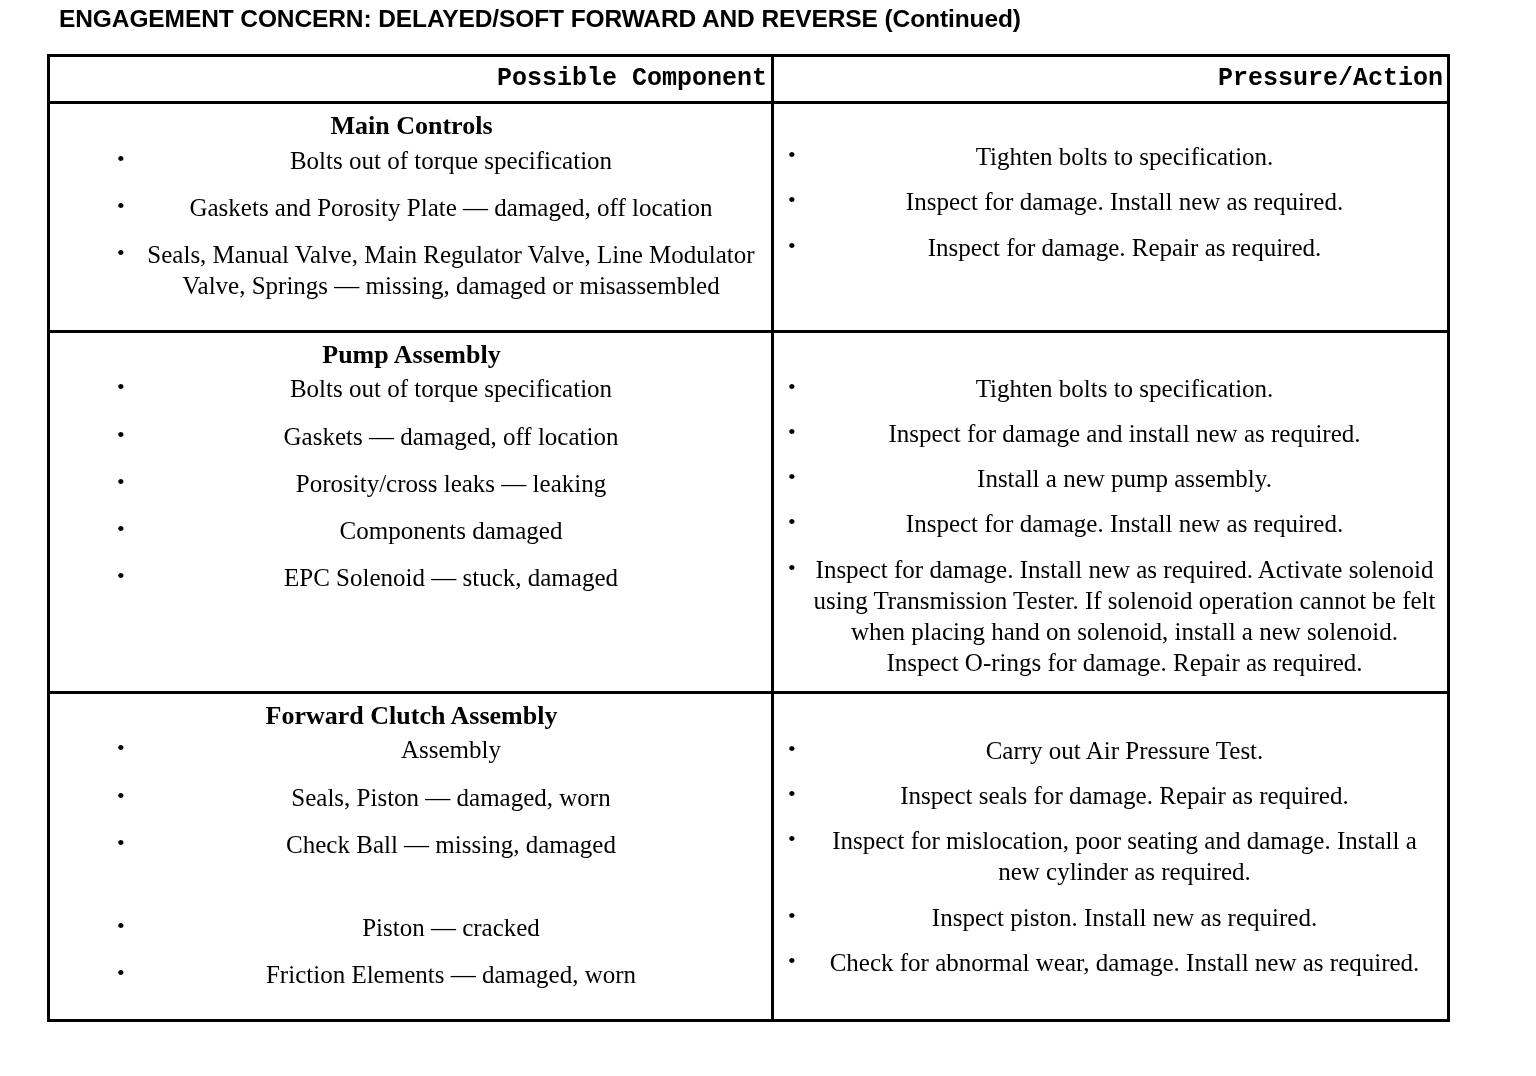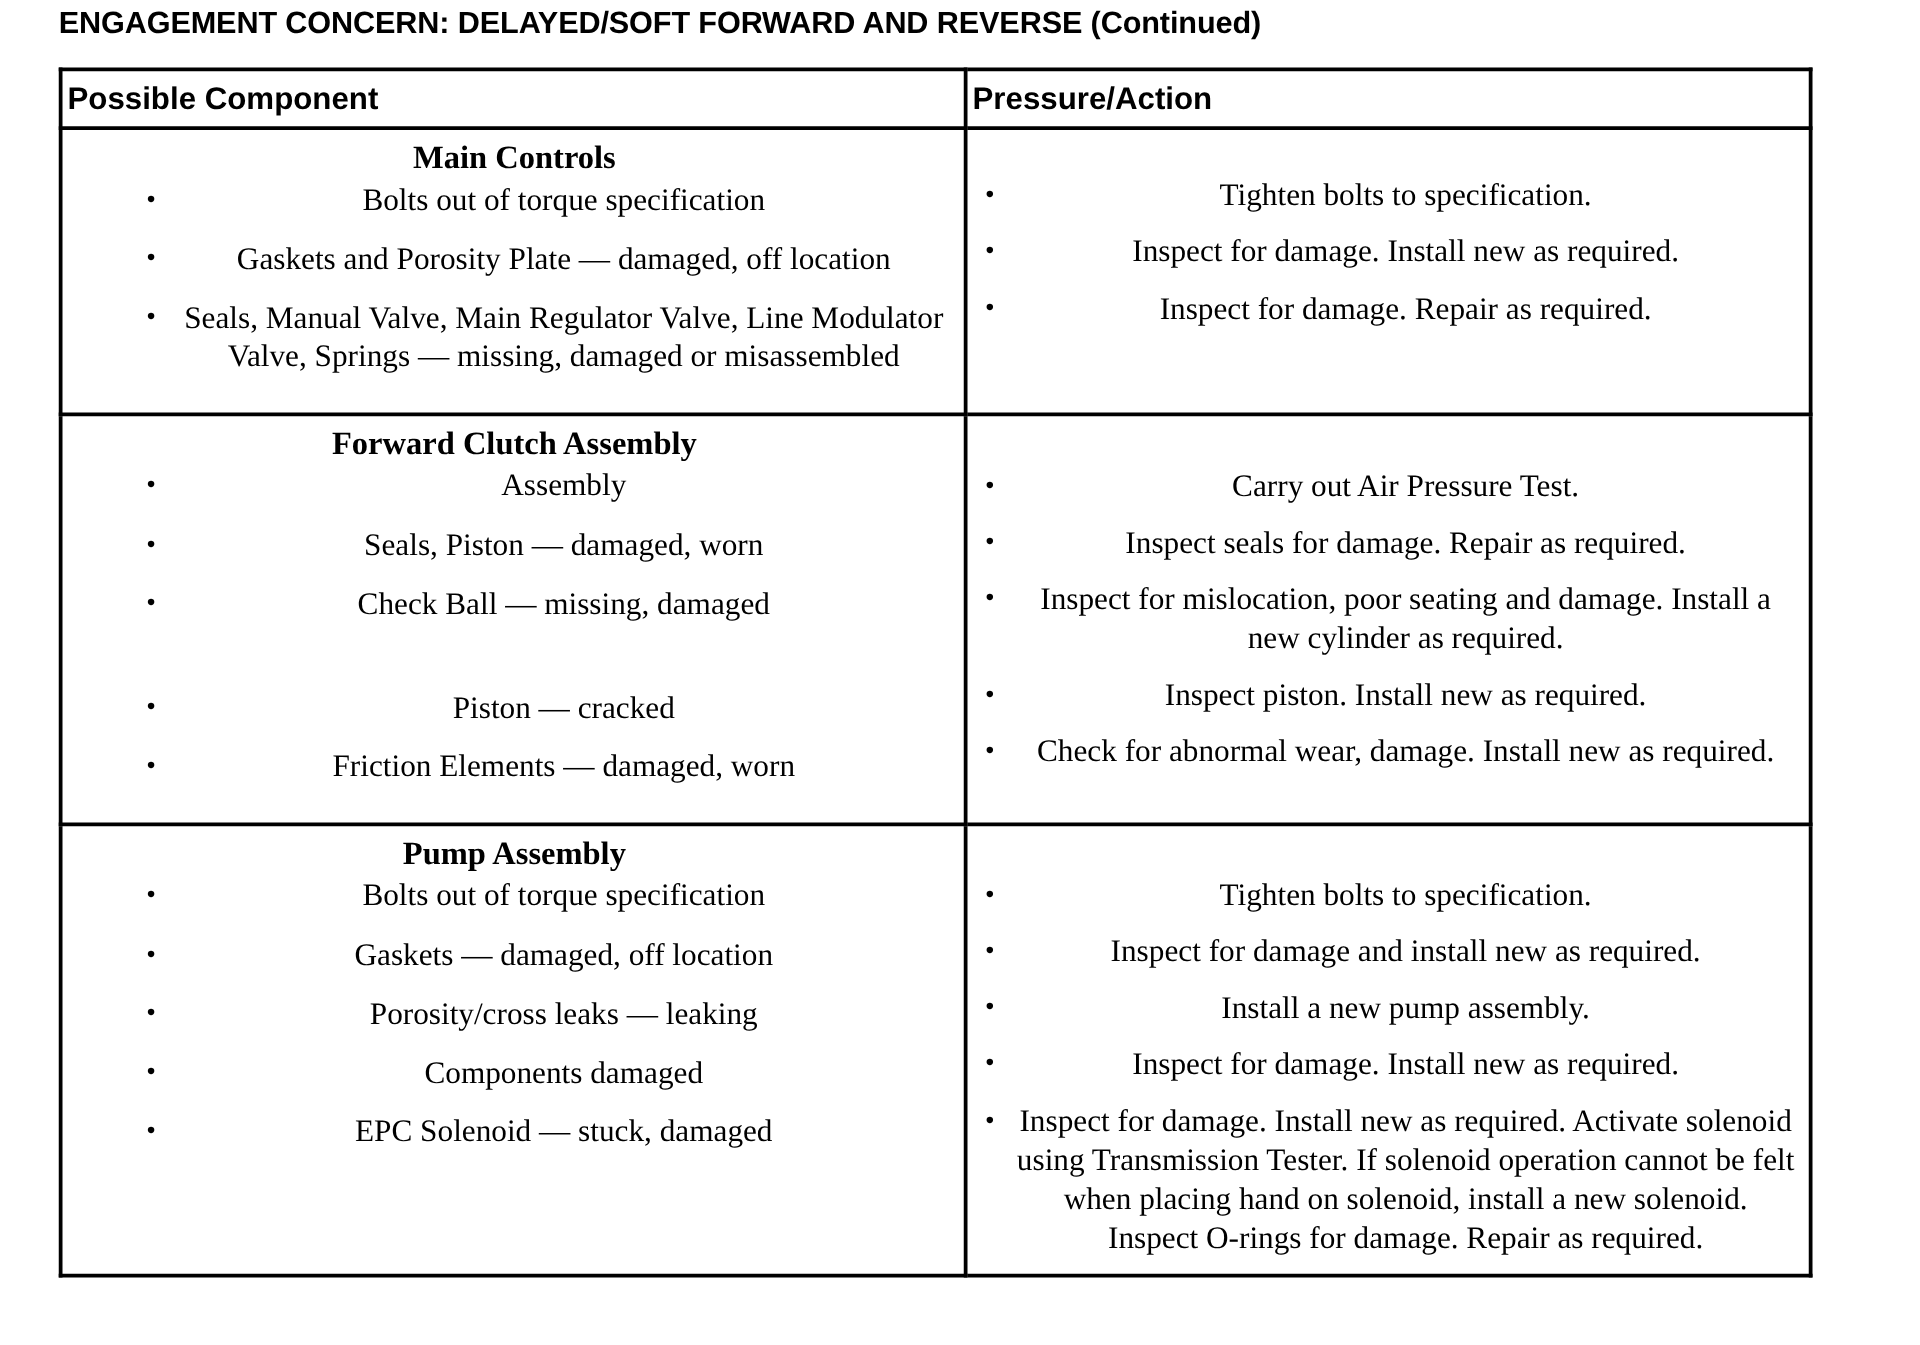--- a/index.html
+++ b/index.html
@@ -16,21 +16,21 @@
     overflow: hidden;
   }
   .page {
     position: relative;
     width: 1536px;
     height: 1076px;
     box-sizing: border-box;
   }
   .doc-title {
     position: absolute;
-    left: 47px;
+    left: 59px;
     top: 6px;
     font-family: "Liberation Sans", sans-serif;
     font-weight: bold;
     font-size: 24.5px;
     letter-spacing: -0.1px;
     white-space: nowrap;
     line-height: 1.1;
   }
   table.matrix {
     position: absolute;
@@ -43,22 +43,22 @@
   table.matrix col.c-left  { width: 724px; }
   table.matrix col.c-right { width: 676px; }
 
   table.matrix th,
   table.matrix td {
     border: 3px solid #000000;
     vertical-align: top;
     padding: 0;
   }
   table.matrix thead th {
-    text-align: left;
-    font-family: Liberation Sans, sans-serif;
+    text-align: right;
+    font-family: Liberation Mono, monospace;
     font-weight: bold;
     font-size: 25px;
     height: 44px;
     line-height: 44px;
     padding: 0 4px;
   }
   .cellpad {
     padding: 7px 10px 12px 10px;
     text-align: center;
   }
@@ -158,20 +158,77 @@
                 <span>Inspect for damage. Repair as required.</span>
               </li>
             </ul>
           </div>
         </td>
       </tr>
 
       <tr>
         <td class="left-col">
           <div class="cellpad">
+            <div class="group-title">Pump Assembly</div>
+            <ul class="bullets">
+              <li>
+                <span class="bull">•</span>
+                <span>Bolts out of torque specification</span>
+              </li>
+              <li>
+                <span class="bull">•</span>
+                <span>Gaskets — damaged, off location</span>
+              </li>
+              <li>
+                <span class="bull">•</span>
+                <span>Porosity/cross leaks — leaking</span>
+              </li>
+              <li>
+                <span class="bull">•</span>
+                <span>Components damaged</span>
+              </li>
+              <li>
+                <span class="bull">•</span>
+                <span>EPC Solenoid — stuck, damaged</span>
+              </li>
+            </ul>
+          </div>
+        </td>
+        <td class="right-col">
+          <div class="cellpad">
+            <div class="lead-gap-2"></div>
+            <ul class="bullets">
+              <li>
+                <span class="bull">•</span>
+                <span>Tighten bolts to specification.</span>
+              </li>
+              <li>
+                <span class="bull">•</span>
+                <span>Inspect for damage and install new as required.</span>
+              </li>
+              <li>
+                <span class="bull">•</span>
+                <span>Install a new pump assembly.</span>
+              </li>
+              <li>
+                <span class="bull">•</span>
+                <span>Inspect for damage. Install new as required.</span>
+              </li>
+              <li>
+                <span class="bull">•</span>
+                <span>Inspect for damage. Install new as required. Activate solenoid using Transmission Tester. If solenoid operation cannot be felt when placing hand on solenoid, install a new solenoid. Inspect O-rings for damage. Repair as required.</span>
+              </li>
+            </ul>
+          </div>
+        </td>
+      </tr>
+
+      <tr>
+        <td class="left-col">
+          <div class="cellpad">
             <div class="group-title">Forward Clutch Assembly</div>
             <ul class="bullets">
               <li>
                 <span class="bull">•</span>
                 <span>Assembly</span>
               </li>
               <li>
                 <span class="bull">•</span>
                 <span>Seals, Piston — damaged, worn</span>
               </li>
@@ -213,73 +270,16 @@
               </li>
               <li>
                 <span class="bull">•</span>
                 <span>Check for abnormal wear, damage. Install new as required.</span>
               </li>
             </ul>
           </div>
         </td>
       </tr>
 
-      <tr>
-        <td class="left-col">
-          <div class="cellpad">
-            <div class="group-title">Pump Assembly</div>
-            <ul class="bullets">
-              <li>
-                <span class="bull">•</span>
-                <span>Bolts out of torque specification</span>
-              </li>
-              <li>
-                <span class="bull">•</span>
-                <span>Gaskets — damaged, off location</span>
-              </li>
-              <li>
-                <span class="bull">•</span>
-                <span>Porosity/cross leaks — leaking</span>
-              </li>
-              <li>
-                <span class="bull">•</span>
-                <span>Components damaged</span>
-              </li>
-              <li>
-                <span class="bull">•</span>
-                <span>EPC Solenoid — stuck, damaged</span>
-              </li>
-            </ul>
-          </div>
-        </td>
-        <td class="right-col">
-          <div class="cellpad">
-            <div class="lead-gap-2"></div>
-            <ul class="bullets">
-              <li>
-                <span class="bull">•</span>
-                <span>Tighten bolts to specification.</span>
-              </li>
-              <li>
-                <span class="bull">•</span>
-                <span>Inspect for damage and install new as required.</span>
-              </li>
-              <li>
-                <span class="bull">•</span>
-                <span>Install a new pump assembly.</span>
-              </li>
-              <li>
-                <span class="bull">•</span>
-                <span>Inspect for damage. Install new as required.</span>
-              </li>
-              <li>
-                <span class="bull">•</span>
-                <span>Inspect for damage. Install new as required. Activate solenoid using Transmission Tester. If solenoid operation cannot be felt when placing hand on solenoid, install a new solenoid. Inspect O-rings for damage. Repair as required.</span>
-              </li>
-            </ul>
-          </div>
-        </td>
-      </tr>
-
     </tbody>
   </table>
 
 </div>
 
 </body></html>

